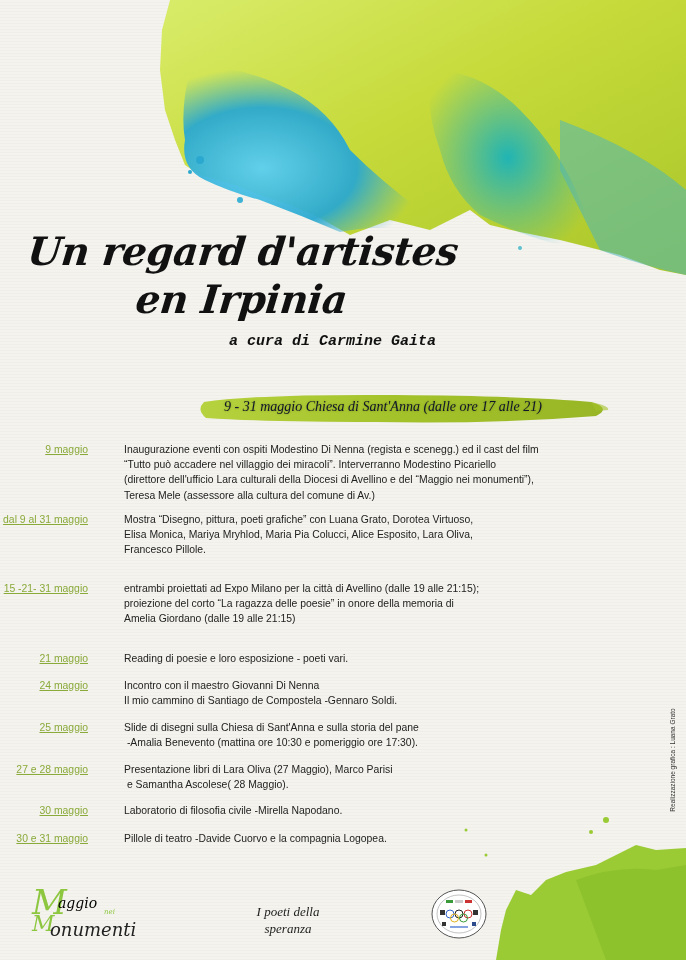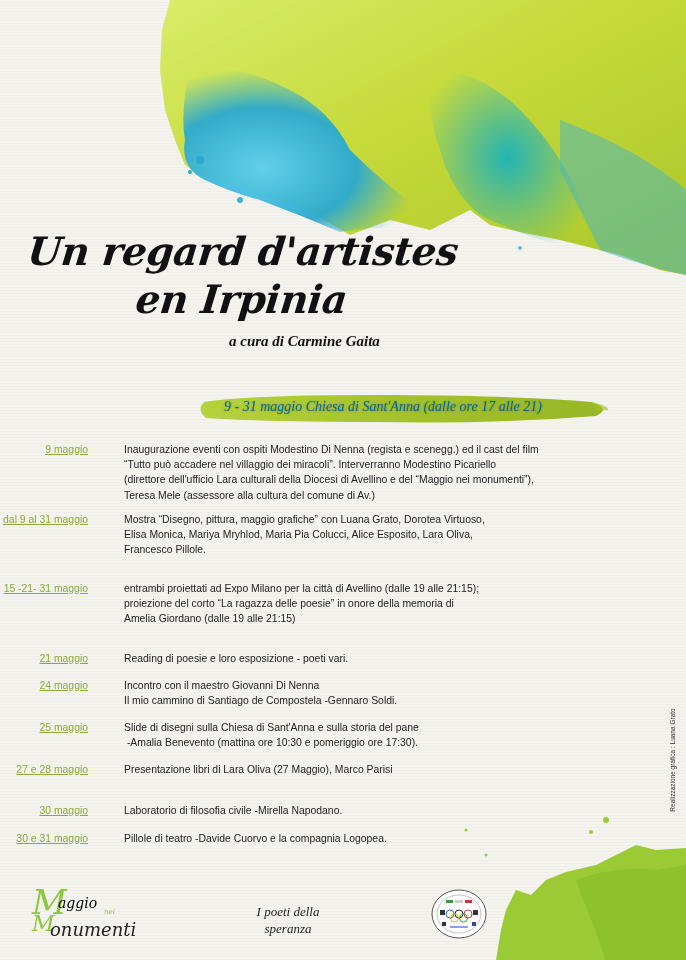--- a/index.html
+++ b/index.html
@@ -20,29 +20,29 @@
     transform: skewX(-6deg);
   }
   .title-line2 {
     position: absolute; left: 108px; top: 48px; white-space: nowrap;
     font-family: "DejaVu Serif", serif; font-style: italic; font-weight: bold;
     font-size: 39px; color: #111; letter-spacing: -0.5px;
     transform: skewX(-6deg);
   }
   .curator {
     position: absolute; left: 229px; top: 333px;
-    font-family: Liberation Serif, serif; font-style: italic; font-weight: bold;
+    font-family: Liberation Mono, monospace; font-style: italic; font-weight: bold;
     font-size: 15px; color: #111;
   }
   .banner { position: absolute; left: 196px; top: 388px; width: 416px; height: 40px; }
   .banner svg { position: absolute; left: 0; top: 0; }
   .banner-text {
     position: absolute; left: 28px; top: 11px; white-space: nowrap;
     font-family: "Liberation Serif", serif; font-style: italic;
-    font-size: 14px; color: #0369a1; text-shadow: 0 0 2px rgba(80,90,0,0.5);
+    font-size: 14px; color: #0f172a; text-shadow: 0 0 2px rgba(80,90,0,0.5);
   }
   .events { position: absolute; left: 0; top: 442px; width: 640px; }
   .event { position: absolute; left: 0; width: 640px; }
   .event-date {
     position: absolute; right: 552px; top: 0; white-space: nowrap;
     font-size: 10.4px; line-height: 15.2px; color: #8aaa3a;  text-decoration: underline;
   }
   .event-desc {
     position: absolute; left: 124px; top: 0; width: 500px;
     font-size: 10.4px; line-height: 15.2px; color: #222;
@@ -147,21 +147,21 @@
     <div class="event-desc">
       <div>Inaugurazione eventi con ospiti Modestino Di Nenna (regista e scenegg.) ed il cast del film</div>
       <div>“Tutto può accadere nel villaggio dei miracoli”. Interverranno Modestino Picariello</div>
       <div>(direttore dell'ufficio Lara culturali della Diocesi di Avellino e del “Maggio nei monumenti”),</div>
       <div>Teresa Mele (assessore alla cultura del comune di Av.)</div>
     </div>
   </div>
   <div class="event" style="top:70px">
     <div class="event-date">dal 9 al 31 maggio</div>
     <div class="event-desc">
-      <div>Mostra “Disegno, pittura, maggio grafiche” con Luana Grato, Dorotea Virtuoso,</div>
+      <div>Mostra “Disegno, pittura, poeti grafiche” con Luana Grato, Dorotea Virtuoso,</div>
       <div>Elisa Monica, Mariya Mryhlod, Maria Pia Colucci, Alice Esposito, Lara Oliva,</div>
       <div>Francesco Pillole.</div>
     </div>
   </div>
   <div class="event" style="top:139px">
     <div class="event-date">15 -21- 31 maggio</div>
     <div class="event-desc">
       <div>entrambi proiettati ad Expo Milano per la città di Avellino (dalle 19 alle 21:15);</div>
       <div>proiezione del corto “La ragazza delle poesie” in onore della memoria di</div>
       <div>Amelia Giordano (dalle 19 alle 21:15)</div>
@@ -184,20 +184,21 @@
     <div class="event-date">25 maggio</div>
     <div class="event-desc">
       <div>Slide di disegni sulla Chiesa di Sant'Anna e sulla storia del pane</div>
       <div style="white-space:pre"> -Amalia Benevento (mattina ore 10:30 e pomeriggio ore 17:30).</div>
     </div>
   </div>
   <div class="event" style="top:320px">
     <div class="event-date">27 e 28 maggio</div>
     <div class="event-desc">
       <div>Presentazione libri di Lara Oliva (27 Maggio), Marco Parisi</div>
+      <div style="white-space:pre"> e Samantha Ascolese( 28 Maggio).</div>
     </div>
   </div>
   <div class="event" style="top:361px">
     <div class="event-date">30 maggio</div>
     <div class="event-desc">
       <div>Laboratorio di filosofia civile -Mirella Napodano.</div>
     </div>
   </div>
   <div class="event" style="top:389px">
     <div class="event-date">30 e 31 maggio</div>

